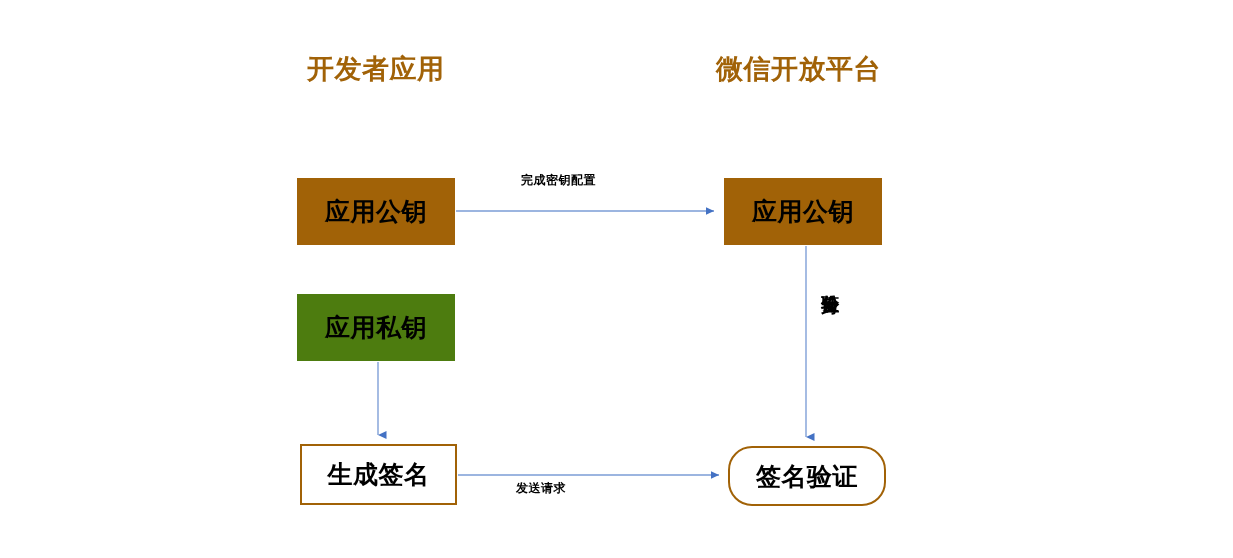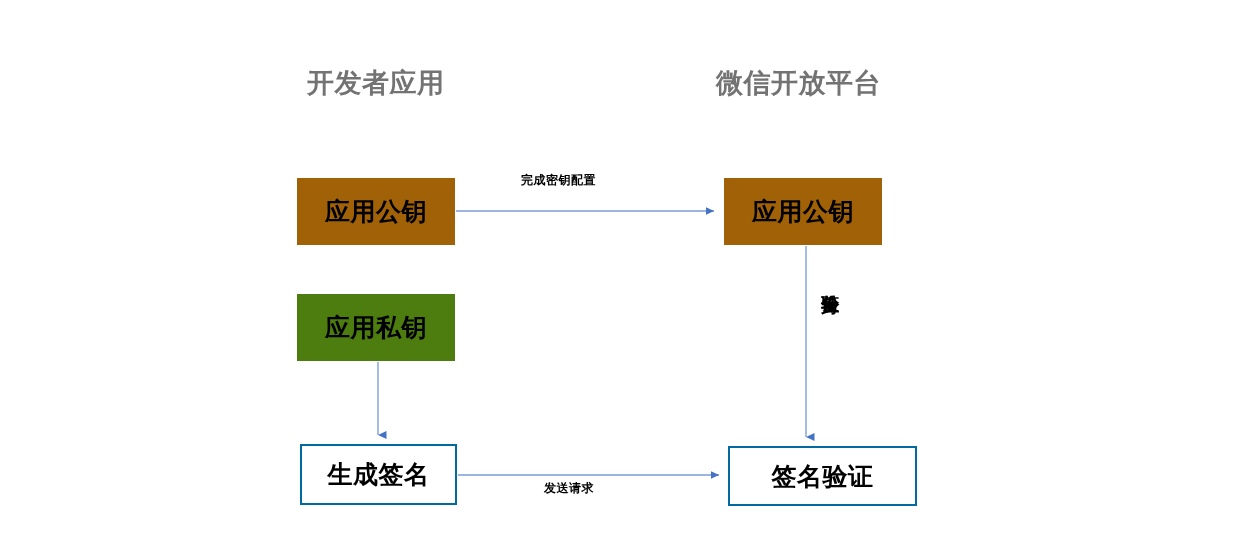--- a/index.html
+++ b/index.html
@@ -15,25 +15,24 @@
     position: relative;
     width: 1233px;
     height: 558px;
     background: #ffffff;
     overflow: hidden;
   }
   .col-header {
     position: absolute;
     font-size: 27px;
     font-weight: bold;
-    color: #737373;
+    color: #a16207;
     letter-spacing: 0.5px;
     white-space: nowrap;
     line-height: 1;
-    margin-top: 14px;
   }
   .node {
     position: absolute;
     box-sizing: border-box;
     display: flex;
     align-items: center;
     justify-content: center;
     font-size: 25px;
     font-weight: bold;
     color: #000000;
@@ -44,21 +43,21 @@
   .node-green {
     background: #a16207;
     border: none;
   }
   .node-yellow {
     background: #4d7c0f;
     border: none;
   }
   .node-outline {
     background: #ffffff;
-    border: 2px solid #0369a1;
+    border: 2px solid #a16207;
   }
   .edge-label {
     position: absolute;
     font-size: 12px;
     font-weight: bold;
     color: #000000;
     letter-spacing: 0.5px;
     white-space: nowrap;
     line-height: 1;
   }
@@ -118,21 +117,21 @@
   <div class="col-header" style="left:716px; top:55px;">微信开放平台</div>
 
   <div class="node node-green" style="left:297px; top:178px; width:158px; height:67px;">应用公钥</div>
 
   <div class="node node-green" style="left:724px; top:178px; width:158px; height:67px;">应用公钥</div>
 
   <div class="node node-yellow" style="left:297px; top:294px; width:158px; height:67px;">应用私钥</div>
 
   <div class="node node-outline" style="left:300px; top:444px; width:157px; height:61px;">生成签名</div>
 
-  <div class="node node-outline" style="left:728px; top:446px; width:189px; height:60px;">签名验证</div>
+  <div class="node node-outline" style="left:728px; top:446px; width:158px; height:60px;border-radius:24px;">签名验证</div>
 
   <div class="edge-label" style="left:521px; top:174px;">完成密钥配置</div>
 
   <div class="edge-label-vertical" style="left:820px; top:281px;">验证身份</div>
 
-  <div class="edge-label" style="left:544px; top:482px;">发送请求</div>
+  <div class="edge-label" style="left:516px; top:482px;">发送请求</div>
 
 </div>
 
 </body></html>

